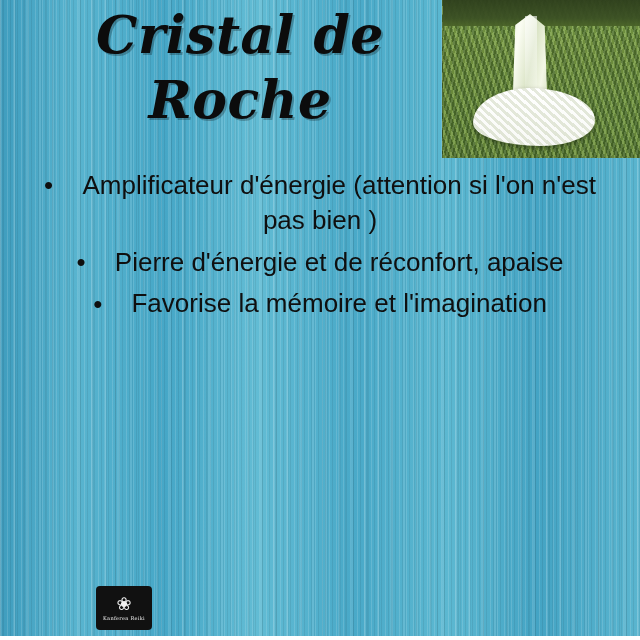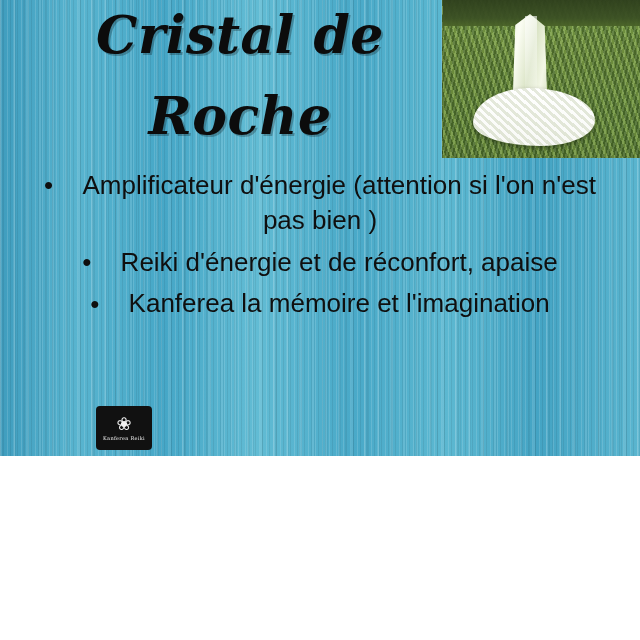--- a/index.html
+++ b/index.html
@@ -9,21 +9,21 @@
   body {
     width: 640px;
     height: 640px;
     overflow: hidden;
     font-family: "Liberation Sans", sans-serif;
   }
 
   .poster {
     position: relative;
     width: 640px;
-    height: 456px;
+    height: 636px;
     overflow: hidden;
     background-color: #4aa8c8;
     
     background-image:
       repeating-linear-gradient(90deg,
         rgba(255,255,255,0.13) 0px,
         rgba(255,255,255,0.13) 1px,
         rgba(255,255,255,0.00) 1px,
         rgba(255,255,255,0.00) 3px,
         rgba(0,0,0,0.07) 3px,
@@ -66,21 +66,21 @@
     font-weight: bold;
     font-size: 52px;
     line-height: 1.18;
     letter-spacing: 0.5px;
     text-shadow: 2px 2px 0 rgba(0,0,0,0.25);
   }
   .title .line {
     display: block;
   }
   .title .line2 {
-    margin-top: 20px;
+    margin-top: 4px;
   }
 
   
   .photo {
     position: absolute;
     right: 0px;
     top: 0px;
     width: 197px;
     height: 158px;
     overflow: hidden;
@@ -219,26 +219,26 @@
   <div class="list">
 
     <div class="item">
       <span class="dot">•</span>
       <span class="txt">Amplificateur  d'énergie (attention si l'on n'est pas bien )</span>
     </div>
 
 
     <div class="item">
       <span class="dot">•</span>
-      <span class="txt">Reiki d'énergie et de réconfort, apaise</span>
+      <span class="txt">Pierre d'énergie et de réconfort, apaise</span>
     </div>
 
     <div class="item">
       <span class="dot">•</span>
-      <span class="txt">Kanferea la mémoire et l'imagination</span>
+      <span class="txt">Favorise la mémoire et l'imagination</span>
     </div>
 
 
   </div>
 
   <div class="logo">
     <span class="glyph">❀</span>
     <span class="caption">Kanferea Reiki</span>
   </div>
 

